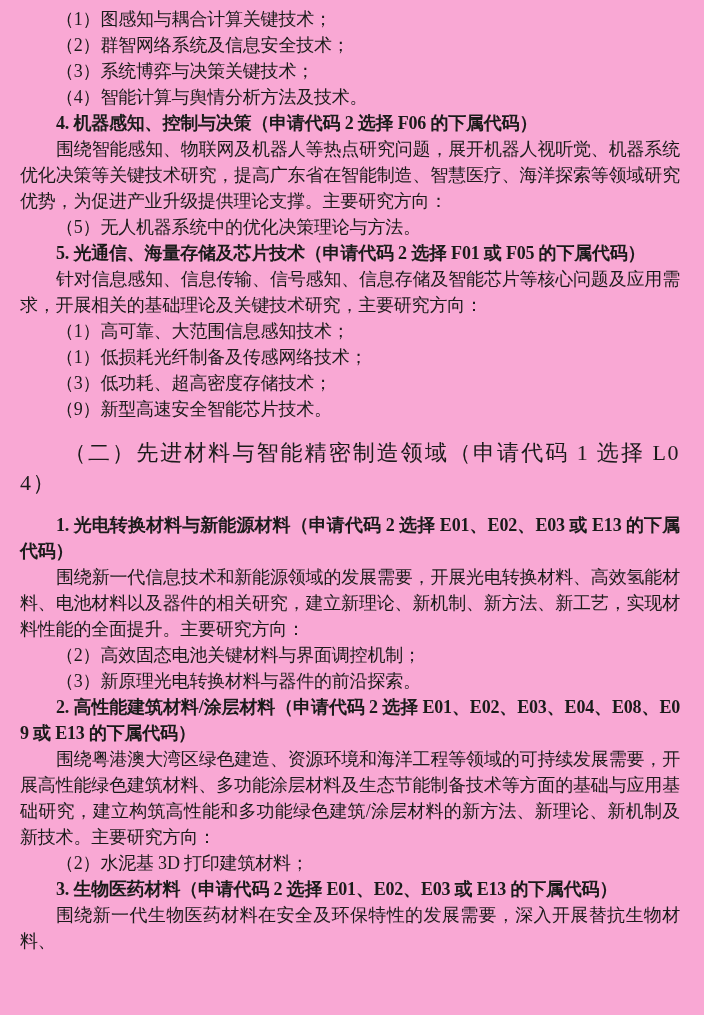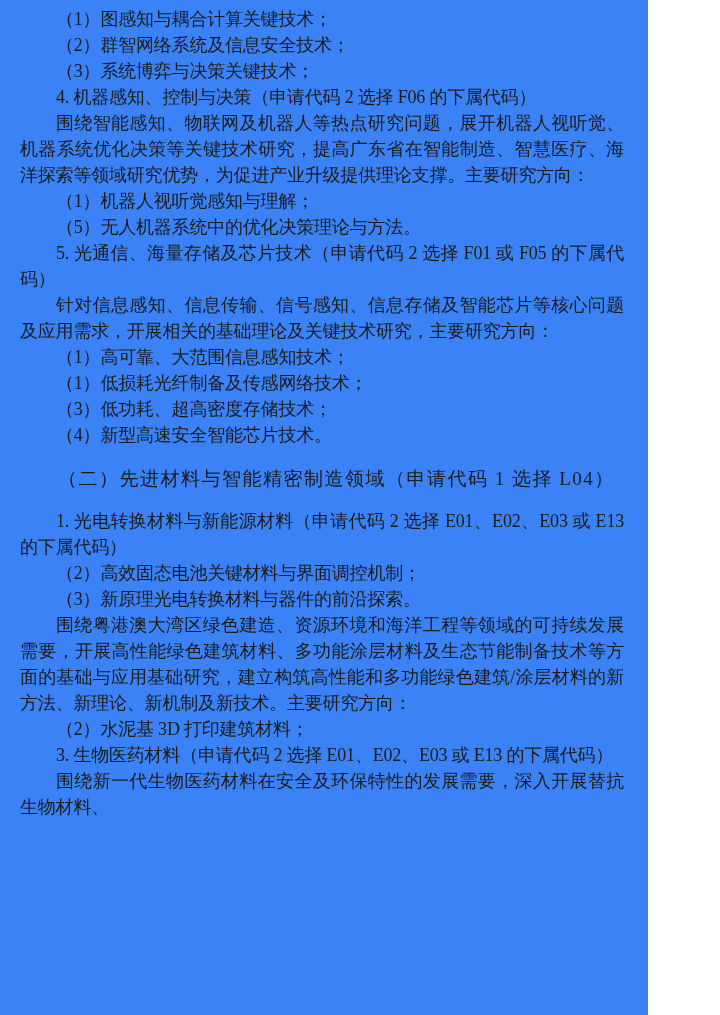--- a/index.html
+++ b/index.html
@@ -10,65 +10,67 @@
   }
   body {
     width: 720px;
     height: 1015px;
     overflow: hidden;
     font-family: "Liberation Serif", "DejaVu Serif", serif;
     color: #1b1b1b;
   }
   .doc-page {
     box-sizing: border-box;
-    width: 648px;
+    width: 704px;
     height: 1015px;
     padding: 6px 24px 0 20px;
-    background: #3b82f6;
+    background: #f9a8d4;
   }
   .doc-content p {
     margin: 0;
     font-size: 18px;
     line-height: 26px;
     letter-spacing: -0.2px;
     text-align: justify;
     text-indent: 2em;
     word-break: break-all;
   }
   .doc-content p.heading {
-    font-weight: normal;
+    font-weight: bold;
   }
   .doc-content p.section-heading {
     font-weight: normal;
-    font-size: 19px;
+    font-size: 22px;
     line-height: 30px;
     letter-spacing: 1.5px;
     margin: 16px 0 14px 0;
   }
 </style>
 </head>
 <body>
 
 <main class="doc-page">
   <div class="doc-content" id="doc-content">
       <p class="list-item">（1）图感知与耦合计算关键技术；</p>
       <p class="list-item">（2）群智网络系统及信息安全技术；</p>
       <p class="list-item">（3）系统博弈与决策关键技术；</p>
+      <p class="list-item">（4）智能计算与舆情分析方法及技术。</p>
       <p class="heading">4. 机器感知、控制与决策（申请代码 2 选择 F06 的下属代码）</p>
       <p class="paragraph">围绕智能感知、物联网及机器人等热点研究问题，展开机器人视听觉、机器系统优化决策等关键技术研究，提高广东省在智能制造、智慧医疗、海洋探索等领域研究优势，为促进产业升级提供理论支撑。主要研究方向：</p>
-      <p class="list-item">（1）机器人视听觉感知与理解；</p>
       <p class="list-item">（5）无人机器系统中的优化决策理论与方法。</p>
       <p class="heading">5. 光通信、海量存储及芯片技术（申请代码 2 选择 F01 或 F05 的下属代码）</p>
       <p class="paragraph">针对信息感知、信息传输、信号感知、信息存储及智能芯片等核心问题及应用需求，开展相关的基础理论及关键技术研究，主要研究方向：</p>
       <p class="list-item">（1）高可靠、大范围信息感知技术；</p>
       <p class="list-item">（1）低损耗光纤制备及传感网络技术；</p>
       <p class="list-item">（3）低功耗、超高密度存储技术；</p>
-      <p class="list-item">（4）新型高速安全智能芯片技术。</p>
+      <p class="list-item">（9）新型高速安全智能芯片技术。</p>
       <p class="section-heading">（二）先进材料与智能精密制造领域（申请代码 1 选择 L04）</p>
       <p class="heading">1. 光电转换材料与新能源材料（申请代码 2 选择 E01、E02、E03 或 E13 的下属代码）</p>
+      <p class="paragraph">围绕新一代信息技术和新能源领域的发展需要，开展光电转换材料、高效氢能材料、电池材料以及器件的相关研究，建立新理论、新机制、新方法、新工艺，实现材料性能的全面提升。主要研究方向：</p>
       <p class="list-item">（2）高效固态电池关键材料与界面调控机制；</p>
       <p class="list-item">（3）新原理光电转换材料与器件的前沿探索。</p>
+      <p class="heading">2. 高性能建筑材料/涂层材料（申请代码 2 选择 E01、E02、E03、E04、E08、E09 或 E13 的下属代码）</p>
       <p class="paragraph">围绕粤港澳大湾区绿色建造、资源环境和海洋工程等领域的可持续发展需要，开展高性能绿色建筑材料、多功能涂层材料及生态节能制备技术等方面的基础与应用基础研究，建立构筑高性能和多功能绿色建筑/涂层材料的新方法、新理论、新机制及新技术。主要研究方向：</p>
       <p class="list-item">（2）水泥基 3D 打印建筑材料；</p>
       <p class="heading">3. 生物医药材料（申请代码 2 选择 E01、E02、E03 或 E13 的下属代码）</p>
       <p class="paragraph">围绕新一代生物医药材料在安全及环保特性的发展需要，深入开展替抗生物材料、</p>
     </div>
 </main>
 
 </body></html>

